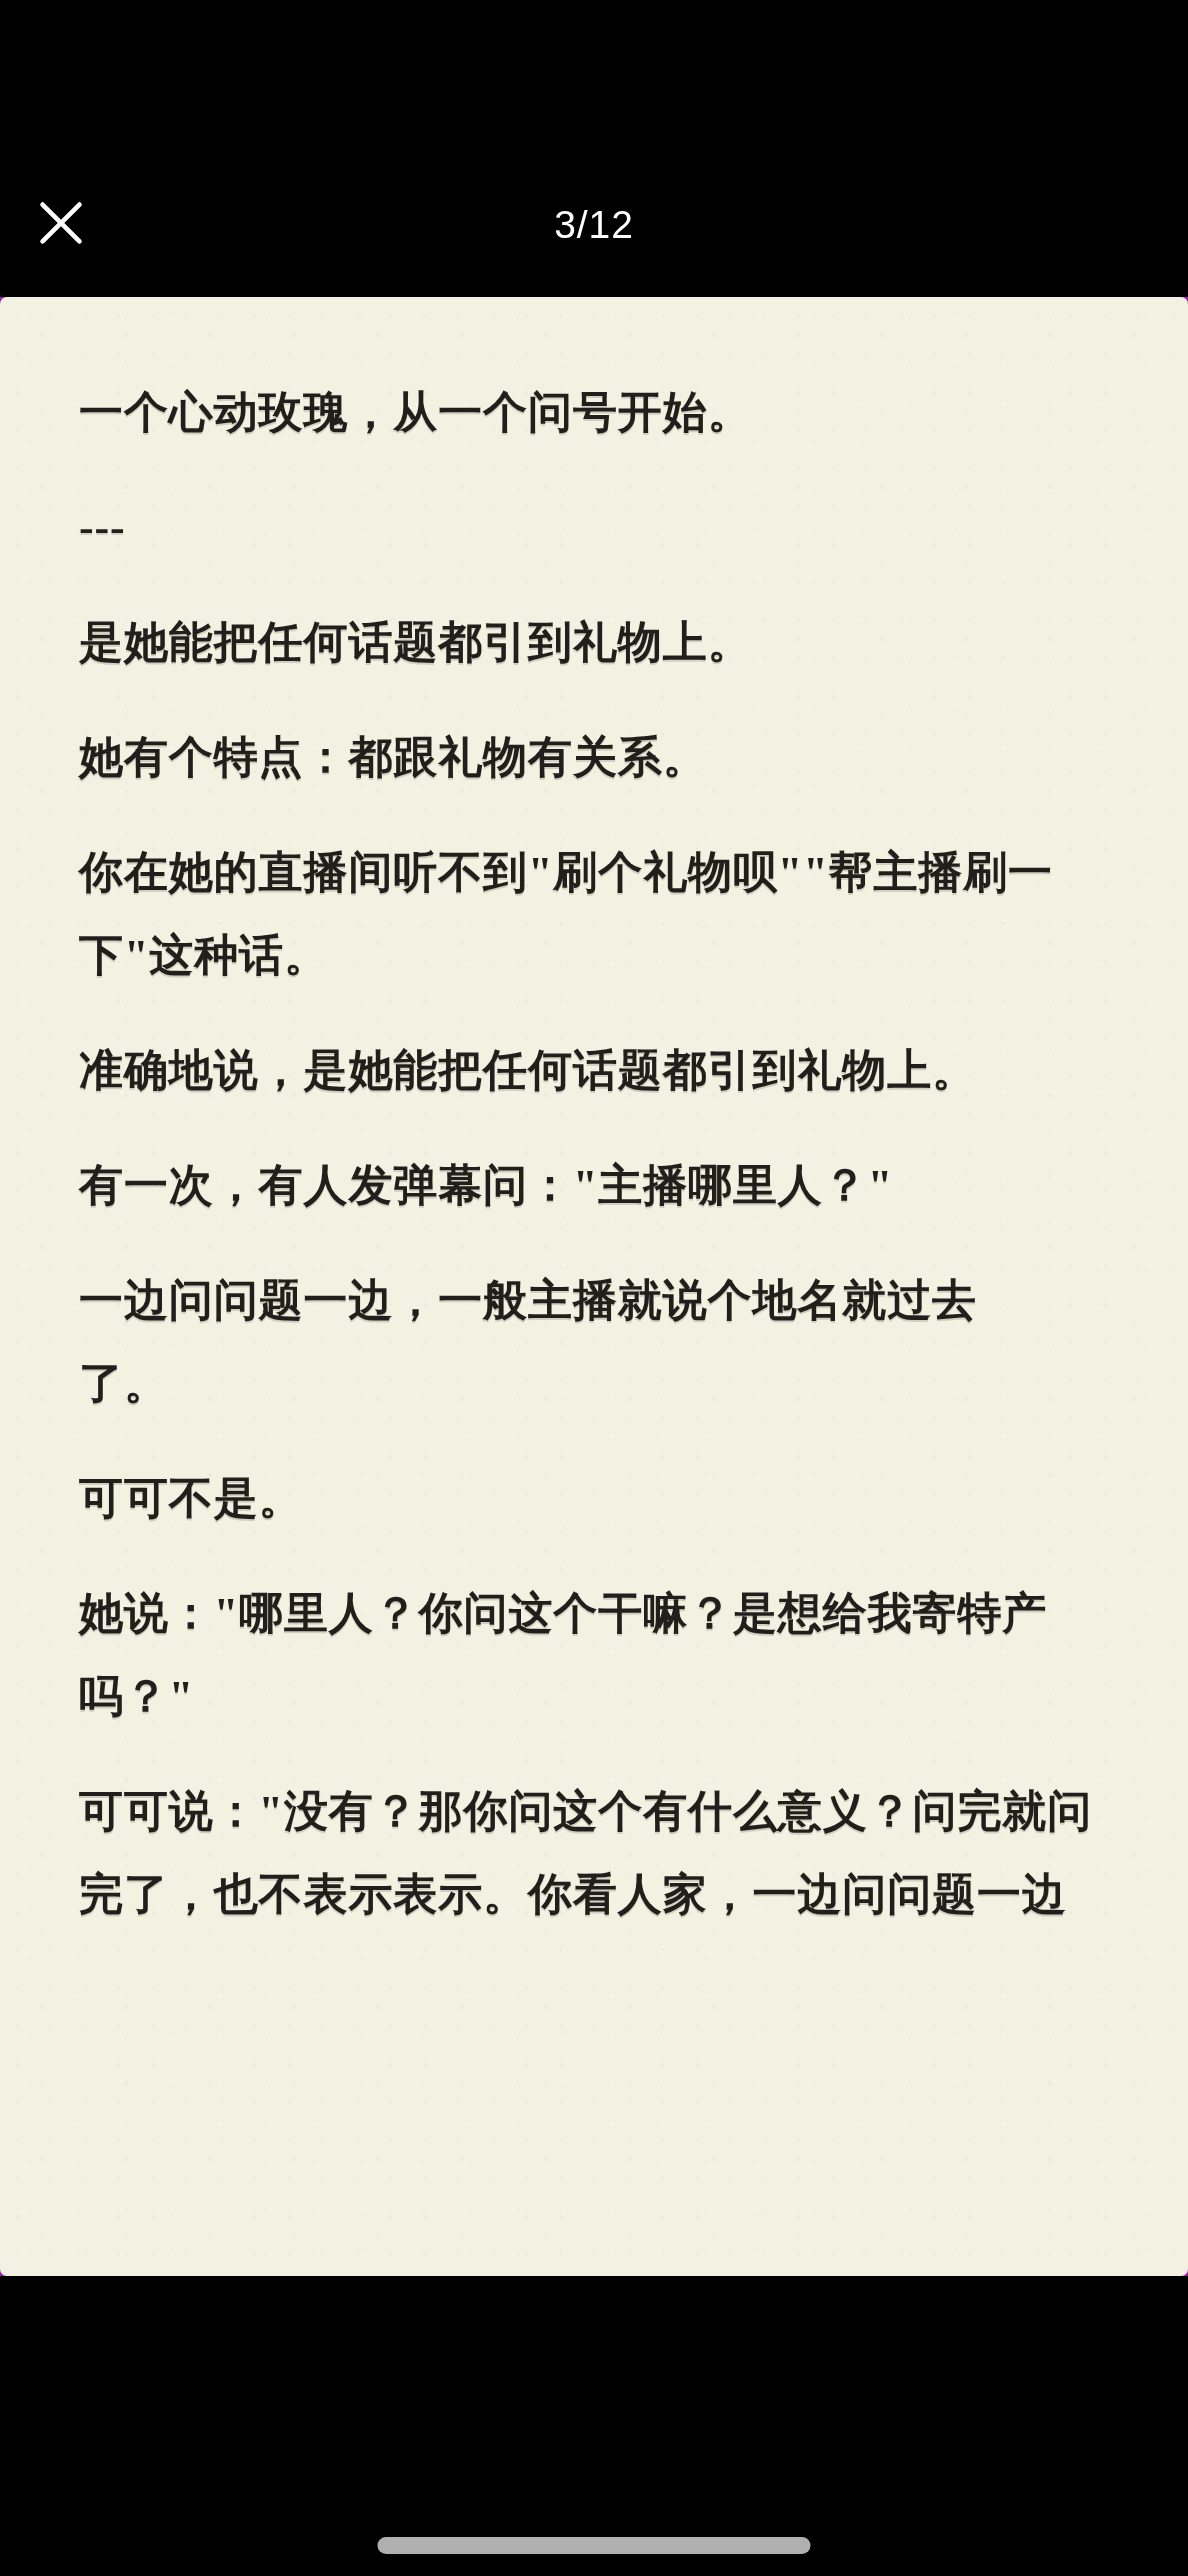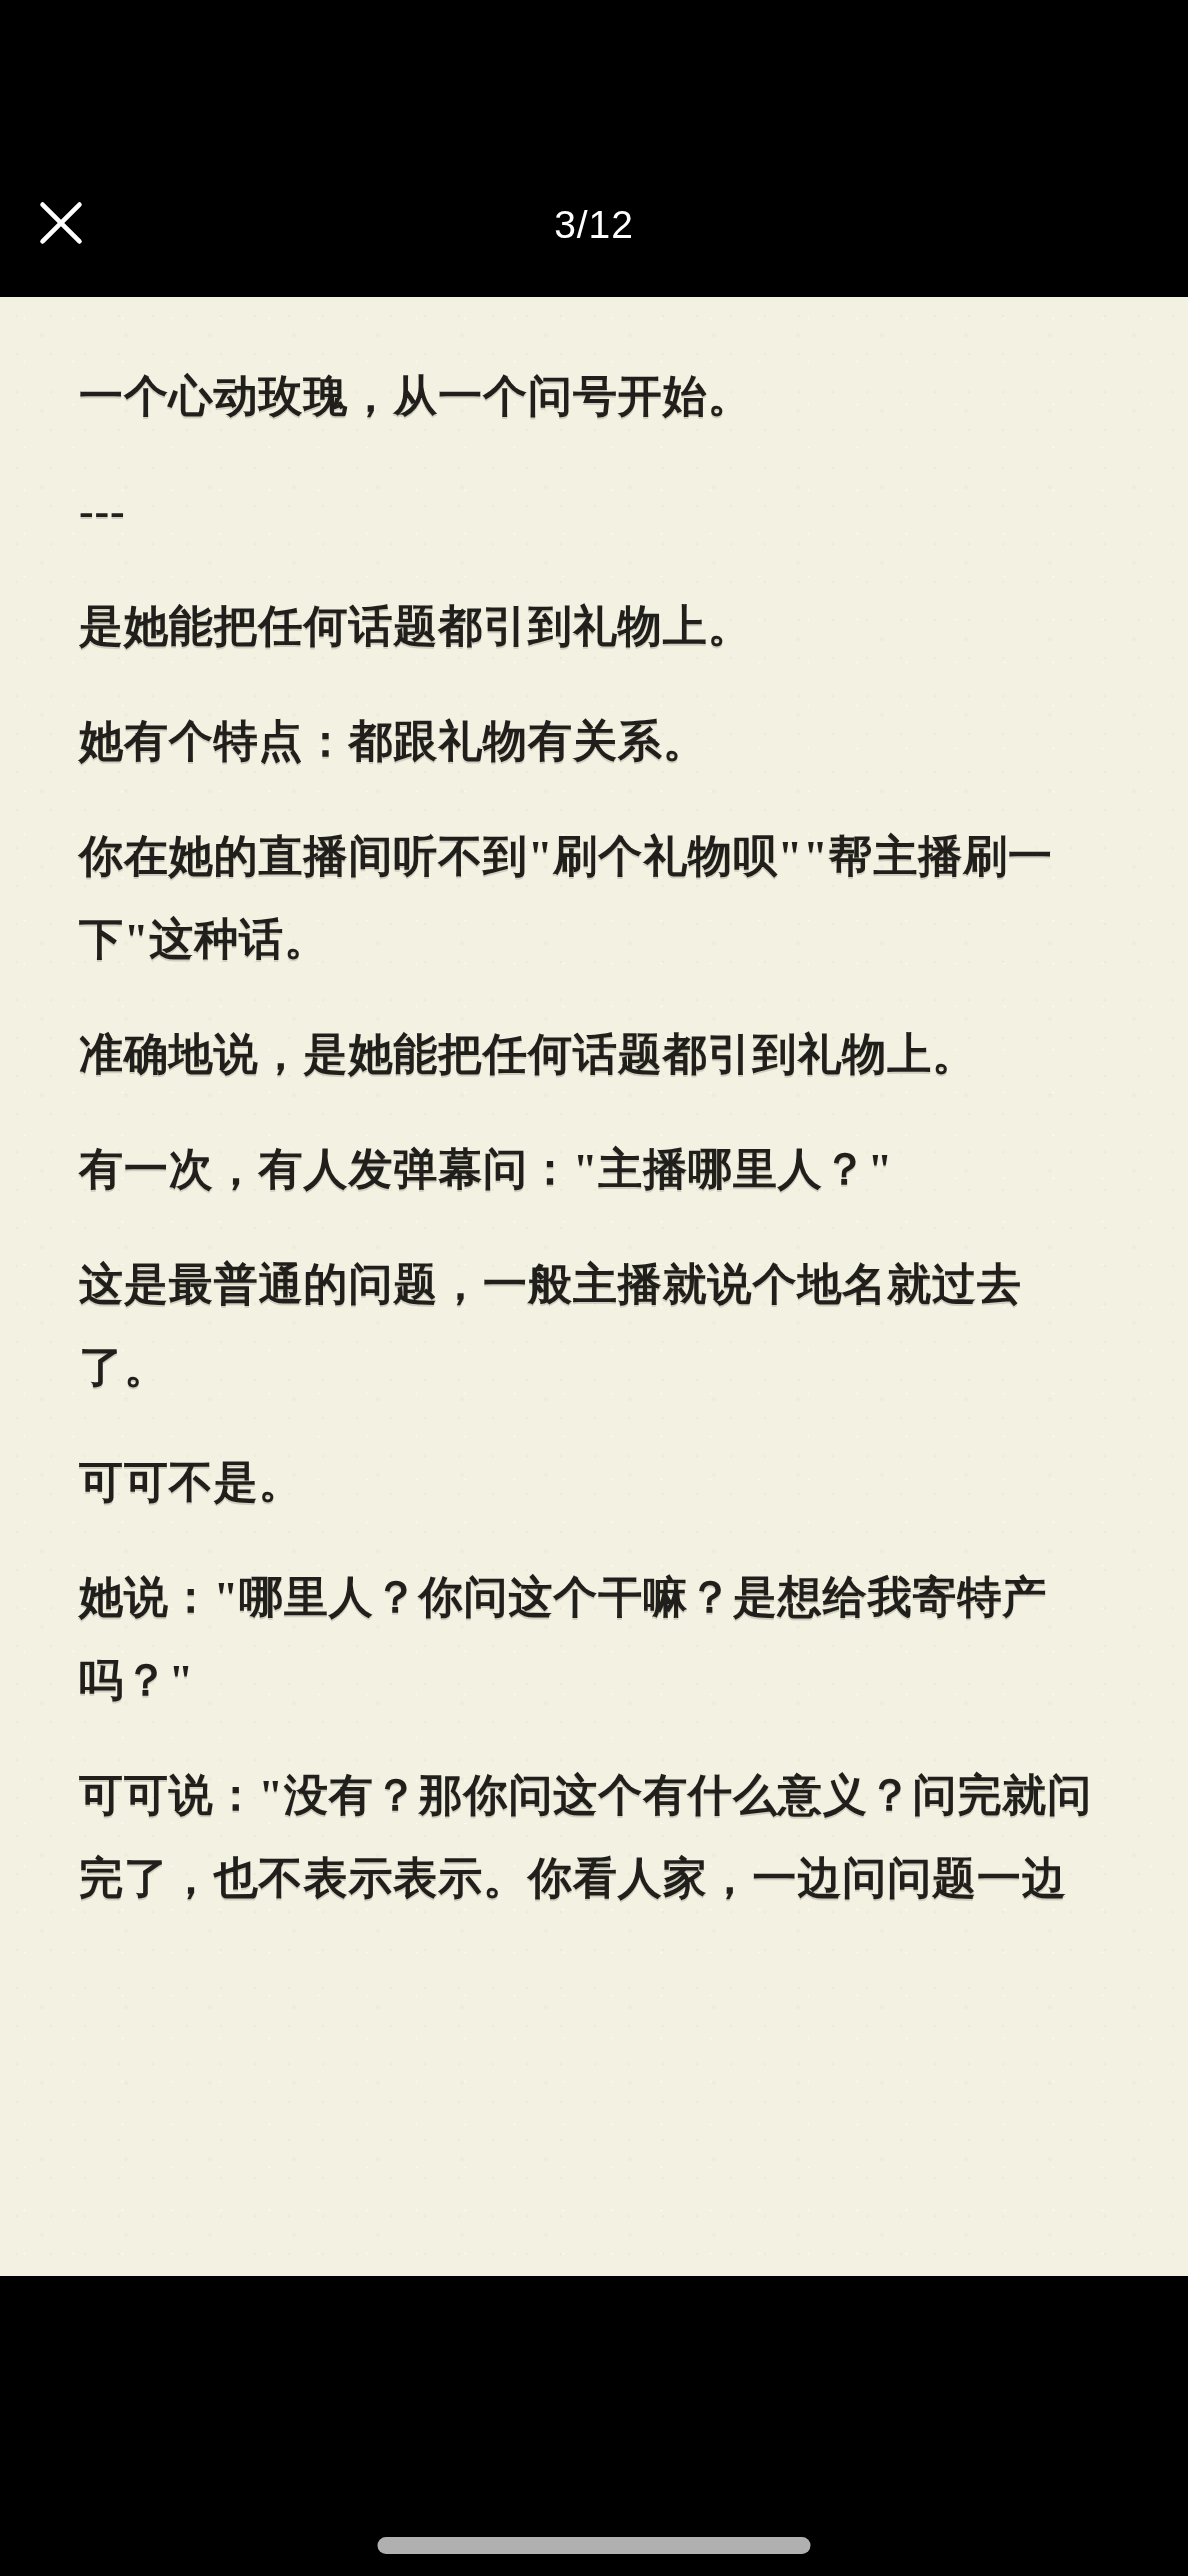--- a/index.html
+++ b/index.html
@@ -39,28 +39,29 @@
     font-weight: 400;
     color: #ffffff;
     letter-spacing: 0.9px;
   }
   
   .note-page {
     position: absolute;
     top: 297px; left: 0;
     width: 1188px; height: 1979px;
     box-sizing: border-box;
-    padding: 58px 64px 0 79px;
+    padding: 74px 64px 0 79px;
     background-color: #f3f1e1;
     background-image:
       radial-gradient(rgba(185, 180, 148, 0.10) 0.9px, transparent 1.5px),
       radial-gradient(rgba(255, 255, 255, 0.55) 0.9px, transparent 1.5px),
       radial-gradient(rgba(175, 172, 140, 0.07) 1.8px, transparent 2.4px);
     background-size: 34px 38px, 49px 43px, 84px 76px;
     overflow: hidden;
+    border-radius: 7px;
   }
   .para {
     margin: 0 0 32px 0;
     font-family: "Liberation Serif", "DejaVu Serif", serif;
     font-weight: 700;
     font-size: 44px;
     line-height: 83px;
     color: #211f1b;
     white-space: pre-line;
     text-shadow: 0 1.8px 0 rgba(40, 34, 22, 0.16);
@@ -102,21 +103,21 @@
   <main class="note-page">
     <div>
         <p class="para">一个心动玫瑰，从一个问号开始。</p>
         <p class="para">---</p>
         <p class="para">是她能把任何话题都引到礼物上。</p>
         <p class="para">她有个特点：都跟礼物有关系。</p>
         <p class="para">你在她的直播间听不到"刷个礼物呗""帮主播刷一
 下"这种话。</p>
         <p class="para">准确地说，是她能把任何话题都引到礼物上。</p>
         <p class="para">有一次，有人发弹幕问："主播哪里人？"</p>
-        <p class="para">这是最普通的问题，一般主播就说个地名就过去
+        <p class="para">一边问问题一边，一般主播就说个地名就过去
 了。</p>
         <p class="para">可可不是。</p>
         <p class="para">她说："哪里人？你问这个干嘛？是想给我寄特产
 吗？"</p>
         <p class="para">可可说："没有？那你问这个有什么意义？问完就问
 完了，也不表示表示。你看人家，一边问问题一边</p>
       </div>
   </main>
 
   <footer class="viewer-footer">

